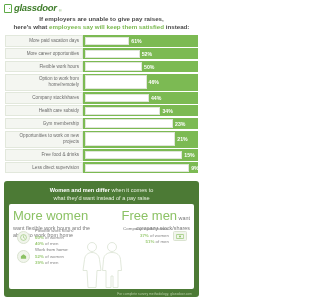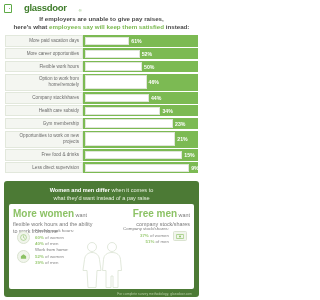--- a/index.html
+++ b/index.html
@@ -18,21 +18,22 @@
     overflow: hidden;
     background: #ffffff;
     box-sizing: border-box;
   }
 
   
   .logo-row {
     padding: 3px 0 1px 4px;
     display: flex;
     align-items: flex-end;
-    gap: 12px;
+    gap: 2px;
+    font-style: italic;
   }
   .logo-door {
     width: 8px;
     height: 9px;
     border: 1.5px solid #5eaa46;
     border-radius: 1px 1px 0 0;
     position: relative;
     box-sizing: border-box;
     flex: 0 0 auto;
   }
@@ -163,23 +164,23 @@
   }
 
   .col-head {
     position: absolute;
     top: 3px;
     font-size: 5.4px;
     color: #7a7a7a;
     line-height: 1.35;
   }
   .col-head .big {
-    font-size: 10px;
+    font-size: 13px;
     color: #8cc265;
-    font-weight: bold;
+    font-weight: normal;
   }
   .col-head-left {
     left: 4px;
     width: 82px;
     text-align: left;
   }
   .col-head-right {
     right: 4px;
     width: 78px;
     text-align: right;

